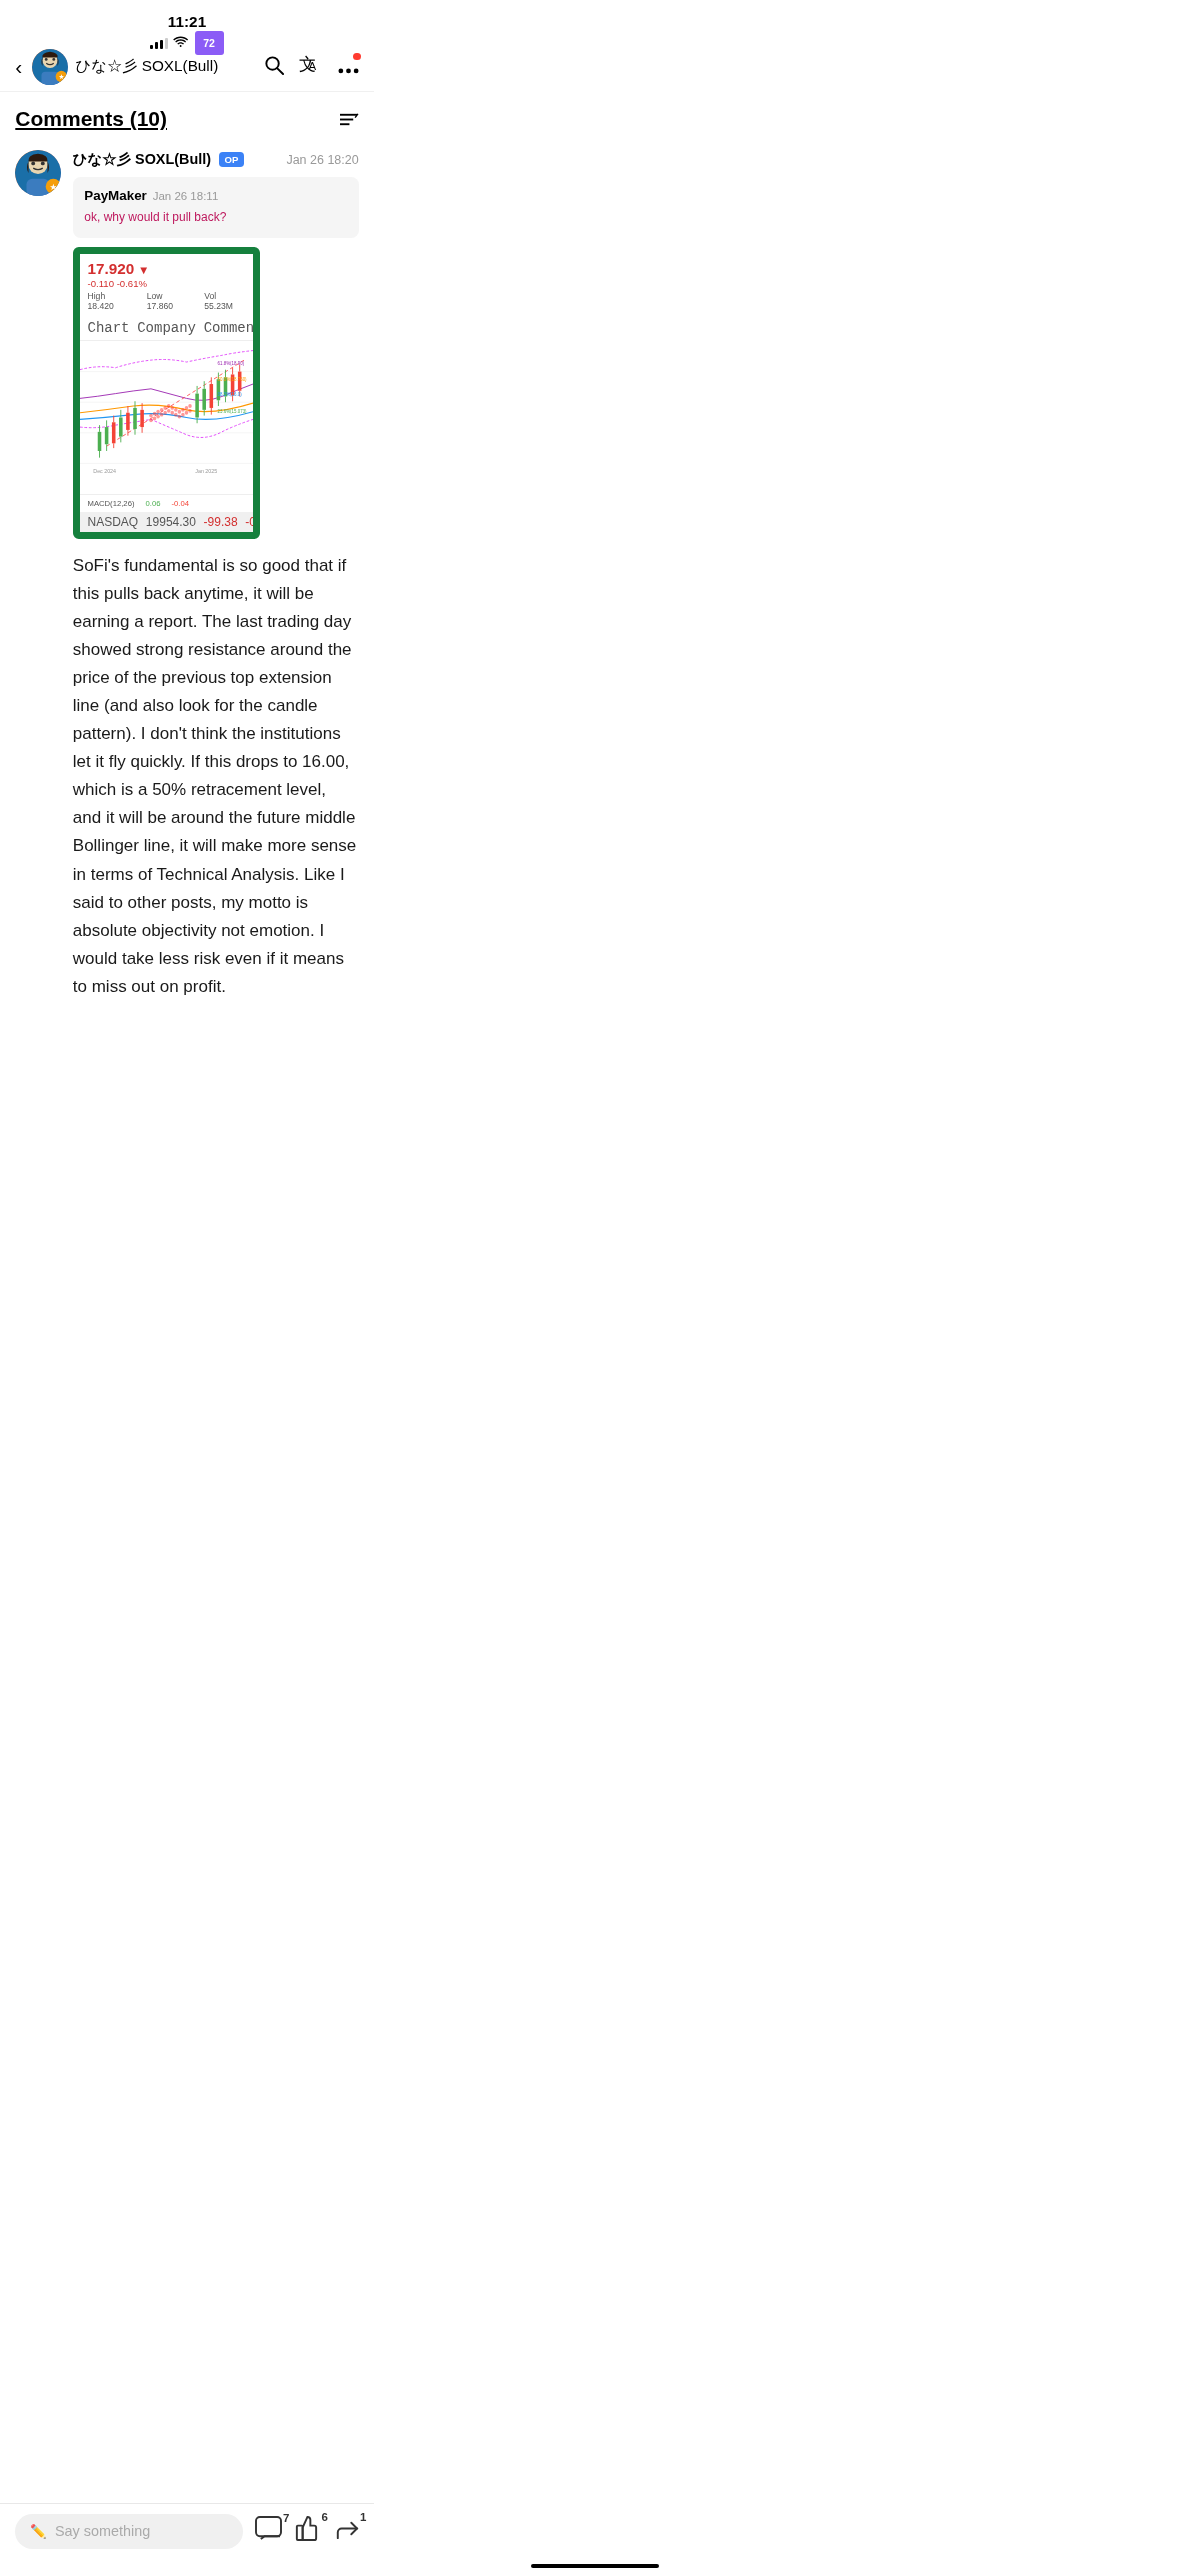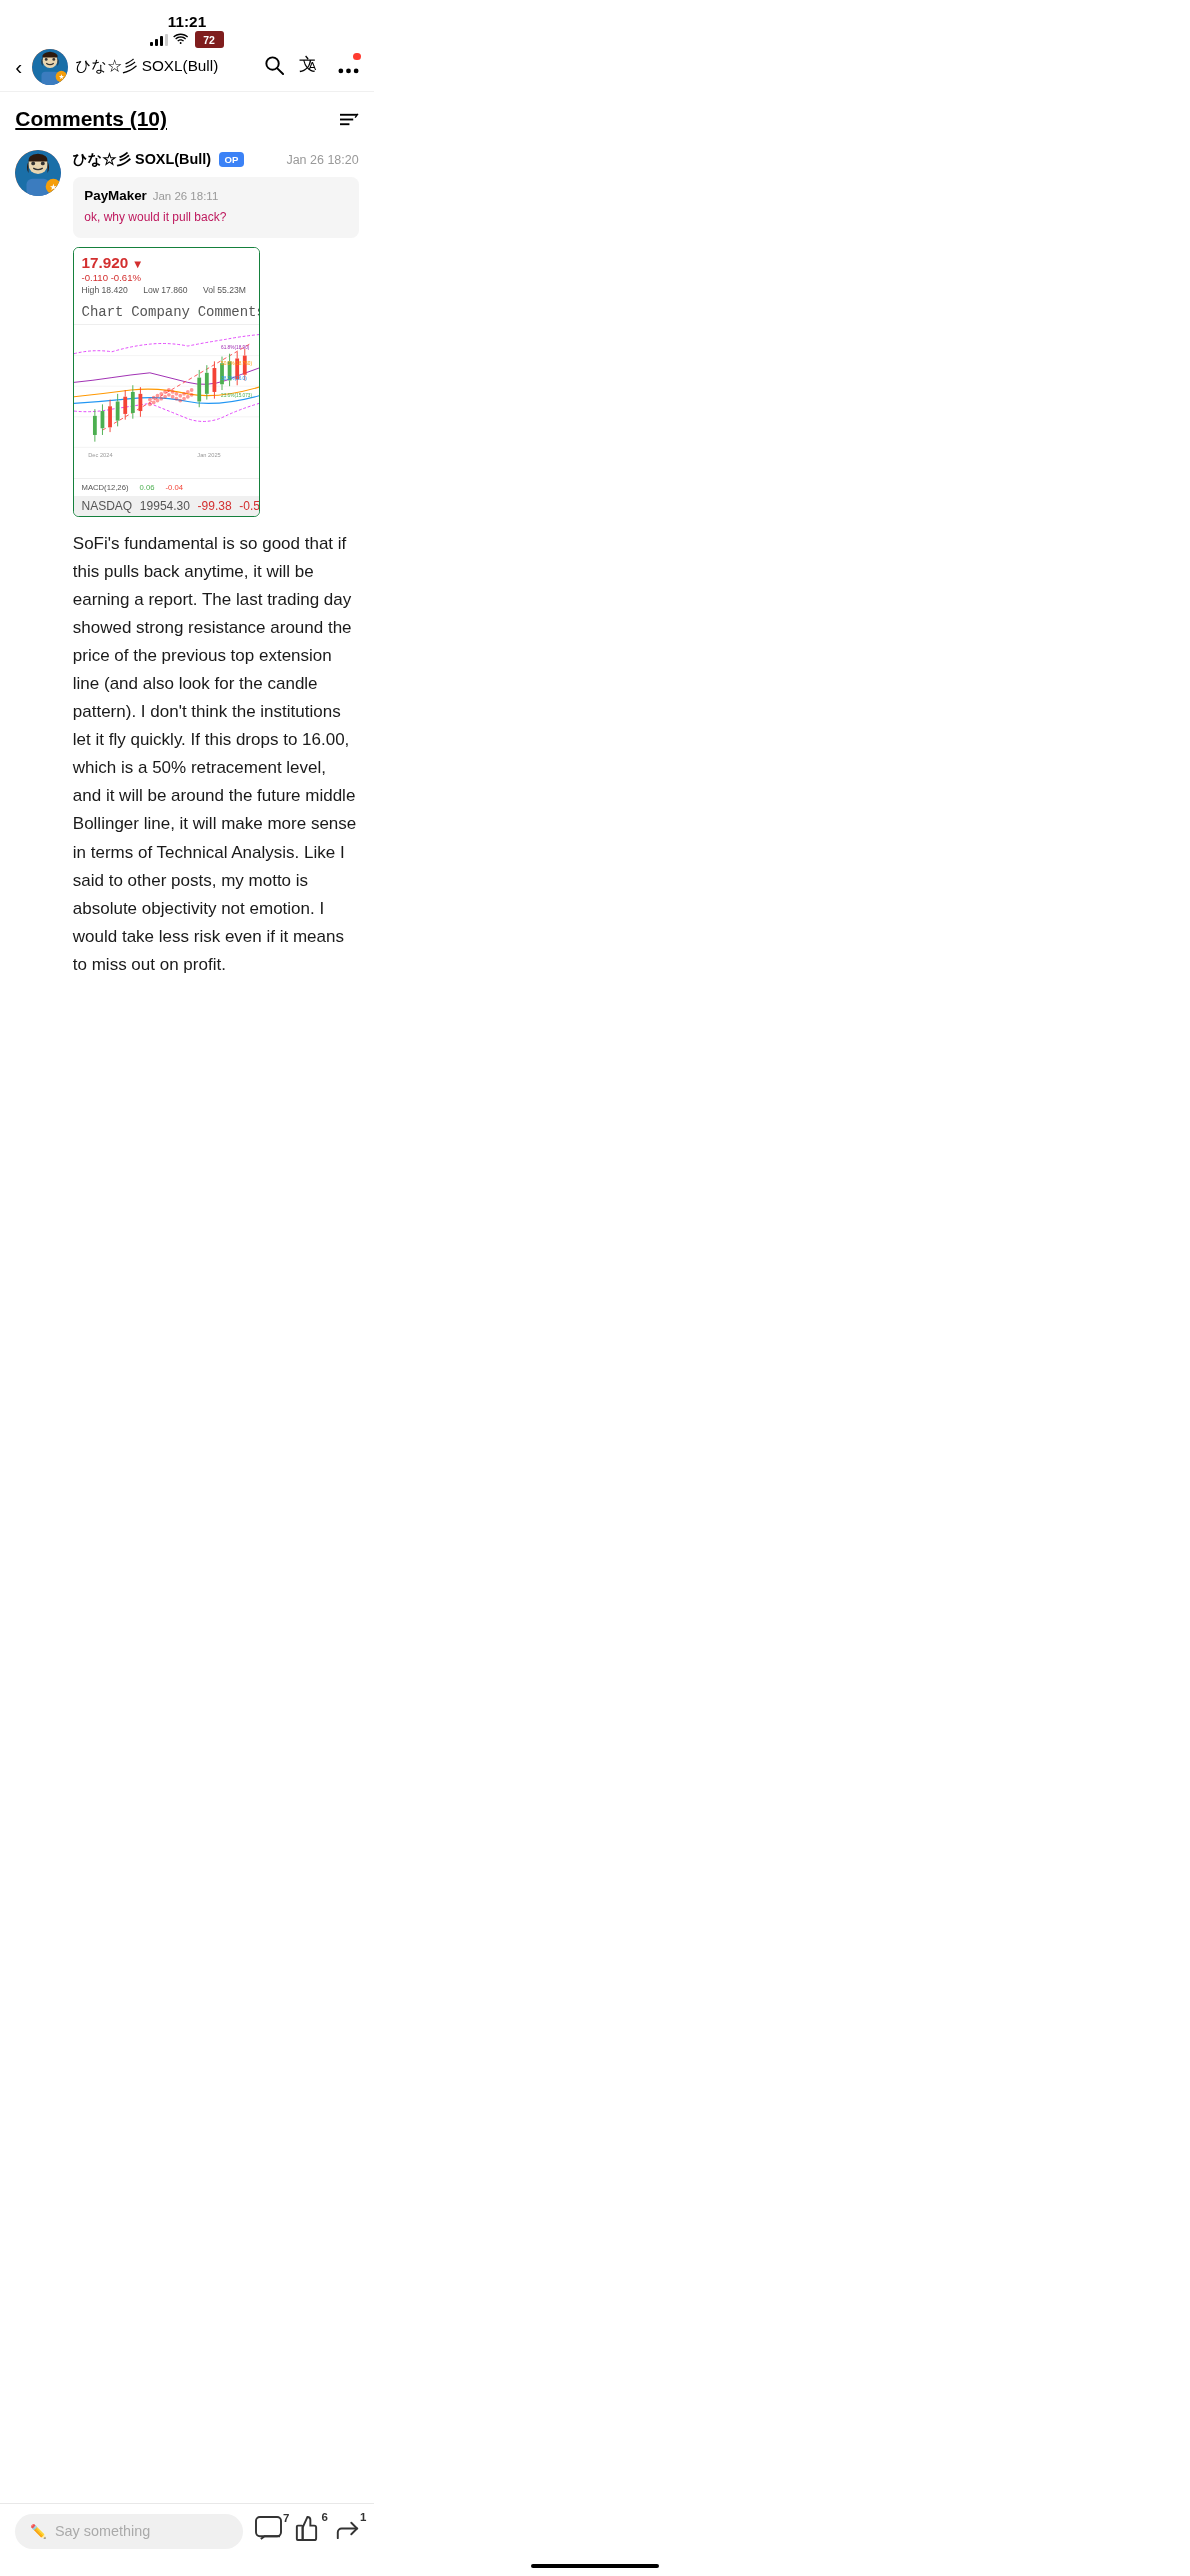--- a/index.html
+++ b/index.html
@@ -50,28 +50,28 @@
     }
 
     .wifi-icon {
       font-size: 12.5px;
       color: #000;
     }
 
     .battery {
       display: flex;
       align-items: center;
-      background: #7f1d1d;
+      background: #8b5cf6;
       border-radius: 2.9px;
       padding: 1.9px 3.8px;
       font-size: 10.5px;
       font-weight: 600;
       color: #fff;
       position: relative;
-      height: 17px;
+      height: 24px;
       min-width: 29px;
       justify-content: center;
     }
 
     
     .nav-bar {
       display: flex;
       align-items: center;
       padding: 7.7px 15.3px;
       height: 50px;
@@ -242,21 +242,21 @@
     }
 
     .quoted-text {
       font-size: 12px;
       color: #be185d;
       line-height: 1.4;
     }
 
     
     .chart-container {
-      border: 1px solid #15803d;
+      border: 7px solid #15803d;
       border-radius: 5.8px;
       overflow: hidden;
       margin-bottom: 13.4px;
       background: #fff;
       width: 187px;
     }
 
     .chart-header {
       padding: 5.8px 7.7px;
       background: #fff;

